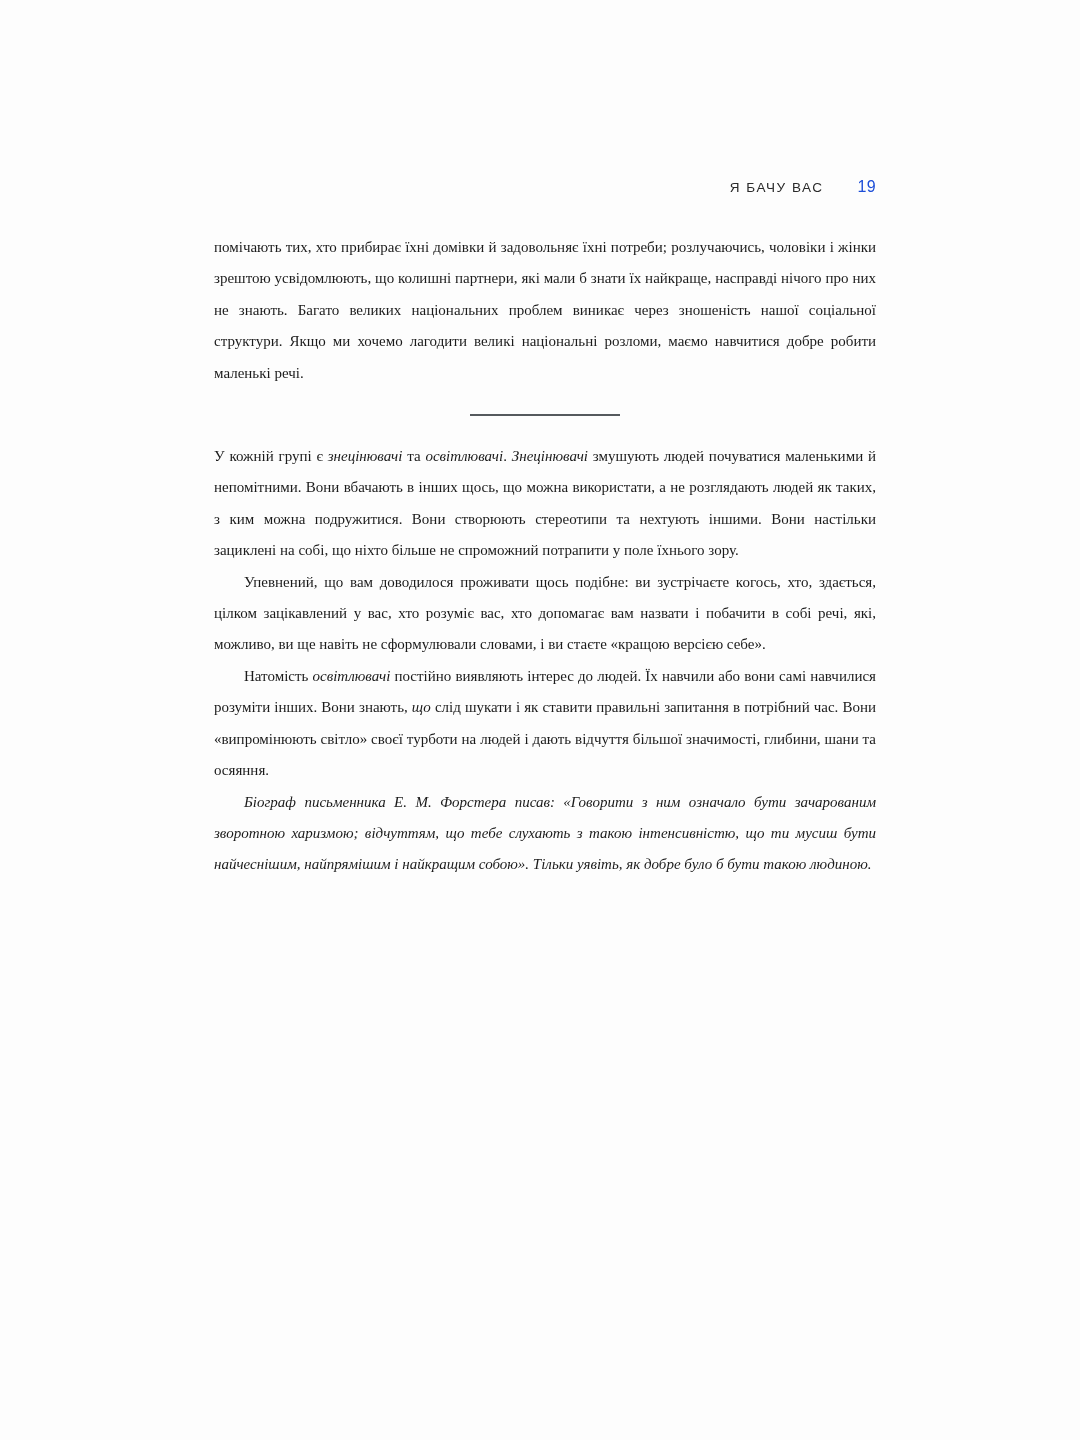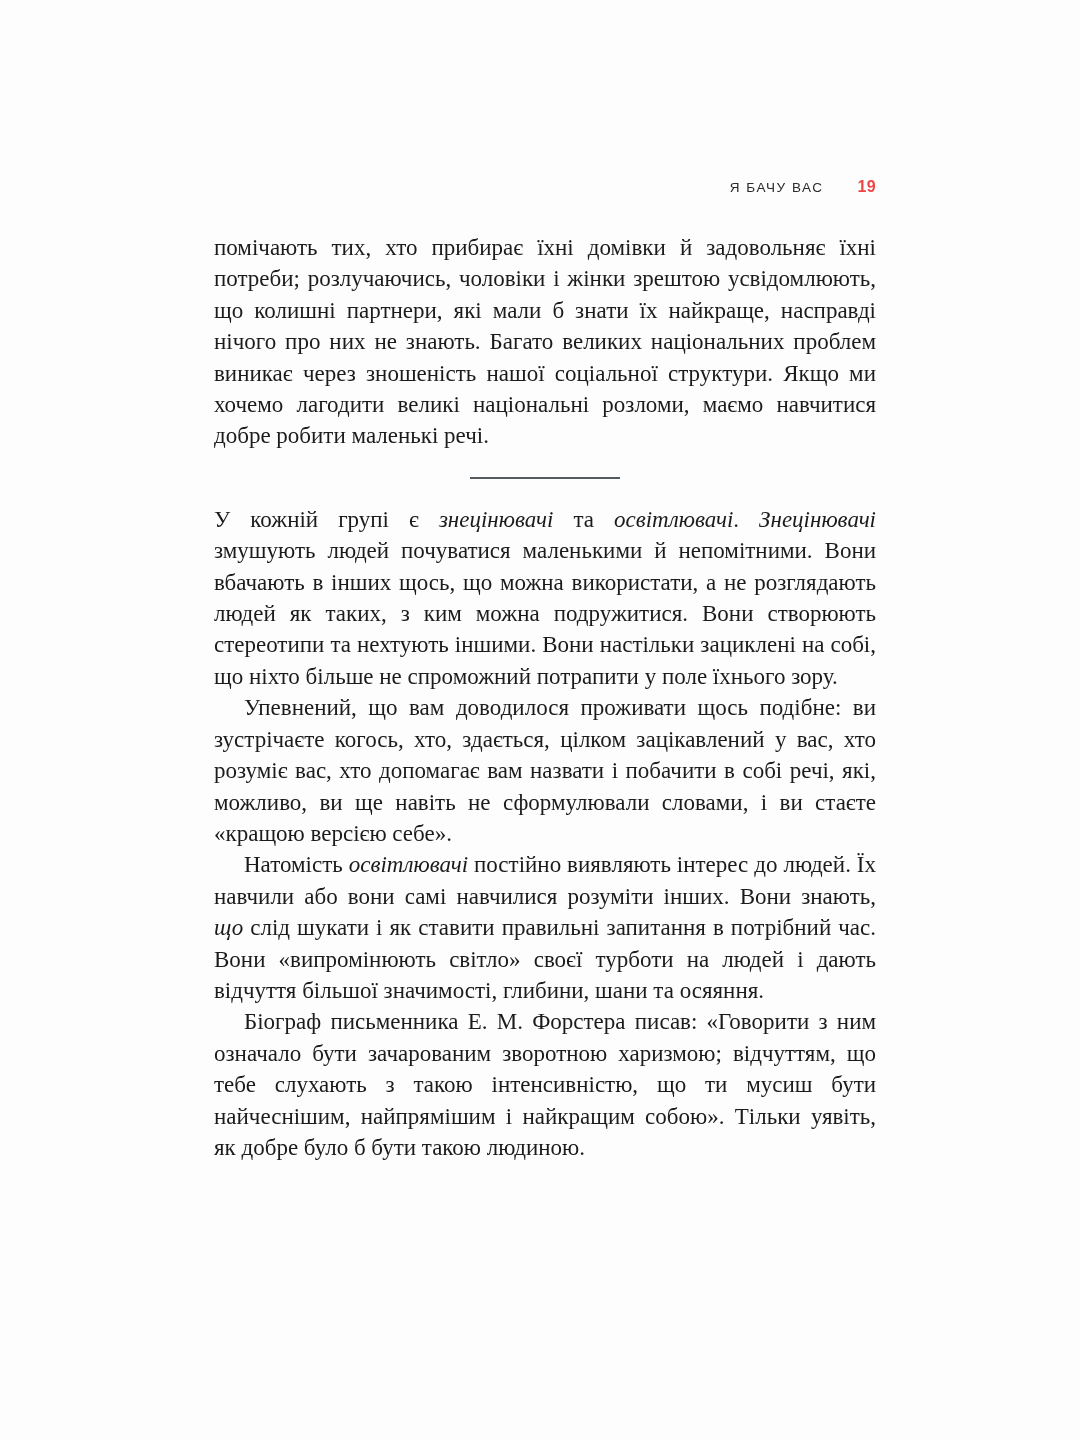--- a/index.html
+++ b/index.html
@@ -41,37 +41,37 @@
   .running-head .rh-title {
     font-size: 13.5px;
     letter-spacing: 1.55px;
     color: #2a2a2a;
     font-weight: 400;
     white-space: nowrap;
   }
 
   .running-head .rh-folio {
     font-size: 16px;
-    font-weight: 700;
-    color: #ef4444;
+    font-weight: 400;
+    color: #1d4ed8;
     margin-left: 34px;
     letter-spacing: 0.3px;
   }
 
   
   .text-column {
     position: absolute;
     top: 232px;
     left: 186px;
     width: 662px;
   }
 
   p.body-text {
     margin: 0;
-    font-size: 23px;
+    font-size: 15px;
     line-height: 31.4px;
     text-align: justify;
     text-justify: inter-word;
     hyphens: manual;
     color: #1b1b1b;
     font-family: "Liberation Serif", "DejaVu Serif", serif;
   }
 
   p.body-text.indent {
     text-indent: 30px;
@@ -115,17 +115,17 @@
     <div class="section-divider">
       <span class="rule" style="background: rgb(85, 90, 94); width: 150px;"></span>
     </div>
 
     <p class="body-text">У кожній групі є <em>знецінювачі</em> та <em>освітлювачі</em>. <em>Знецінювачі</em> змушують людей почуватися маленькими й непомітними. Вони вбачають в інших щось, що можна використати, а не розглядають людей як таких, з ким можна подружитися. Вони створюють стереотипи та нехтують іншими. Вони настільки зациклені на собі, що ніхто більше не спроможний потрапити у поле їхнього зору.</p>
 
     <p class="body-text indent" style="text-indent: 30px;">Упевнений, що вам доводилося проживати щось подібне: ви зустрічаєте когось, хто, здається, цілком зацікавлений у вас, хто розуміє вас, хто допомагає вам назвати і побачити в собі речі, які, можливо, ви ще навіть не сформулювали словами, і ви стаєте «кращою версією себе».</p>
 
     <p class="body-text indent" style="text-indent: 30px;">Натомість <em>освітлювачі</em> постійно виявляють інтерес до людей. Їх навчили або вони самі навчилися розуміти інших. Вони знають, <em>що</em> слід шукати і як ставити правильні запитання в потрібний час. Вони «випромінюють світло» своєї турботи на людей і дають відчуття більшої значимості, глибини, шани та осяяння.</p>
 
-    <p class="body-text indent" style="text-indent: 30px;">Біограф письменника Е. М. Форстера писав: «Говорити з ним означало бути зачарованим зворотною харизмою; відчуттям, що тебе слухають з такою інтенсивністю, що ти мусиш бути найчеснішим, найпрямішим і найкращим собою». Тільки уявіть, як добре було б бути такою людиною.</p>
+    <p class="body-text indent" style="text-indent: 30px; font-style: italic;">Біограф письменника Е. М. Форстера писав: «Говорити з ним означало бути зачарованим зворотною харизмою; відчуттям, що тебе слухають з такою інтенсивністю, що ти мусиш бути найчеснішим, найпрямішим і найкращим собою». Тільки уявіть, як добре було б бути такою людиною.</p>
 
   </div>
 
 </div>
 
 </body></html>

